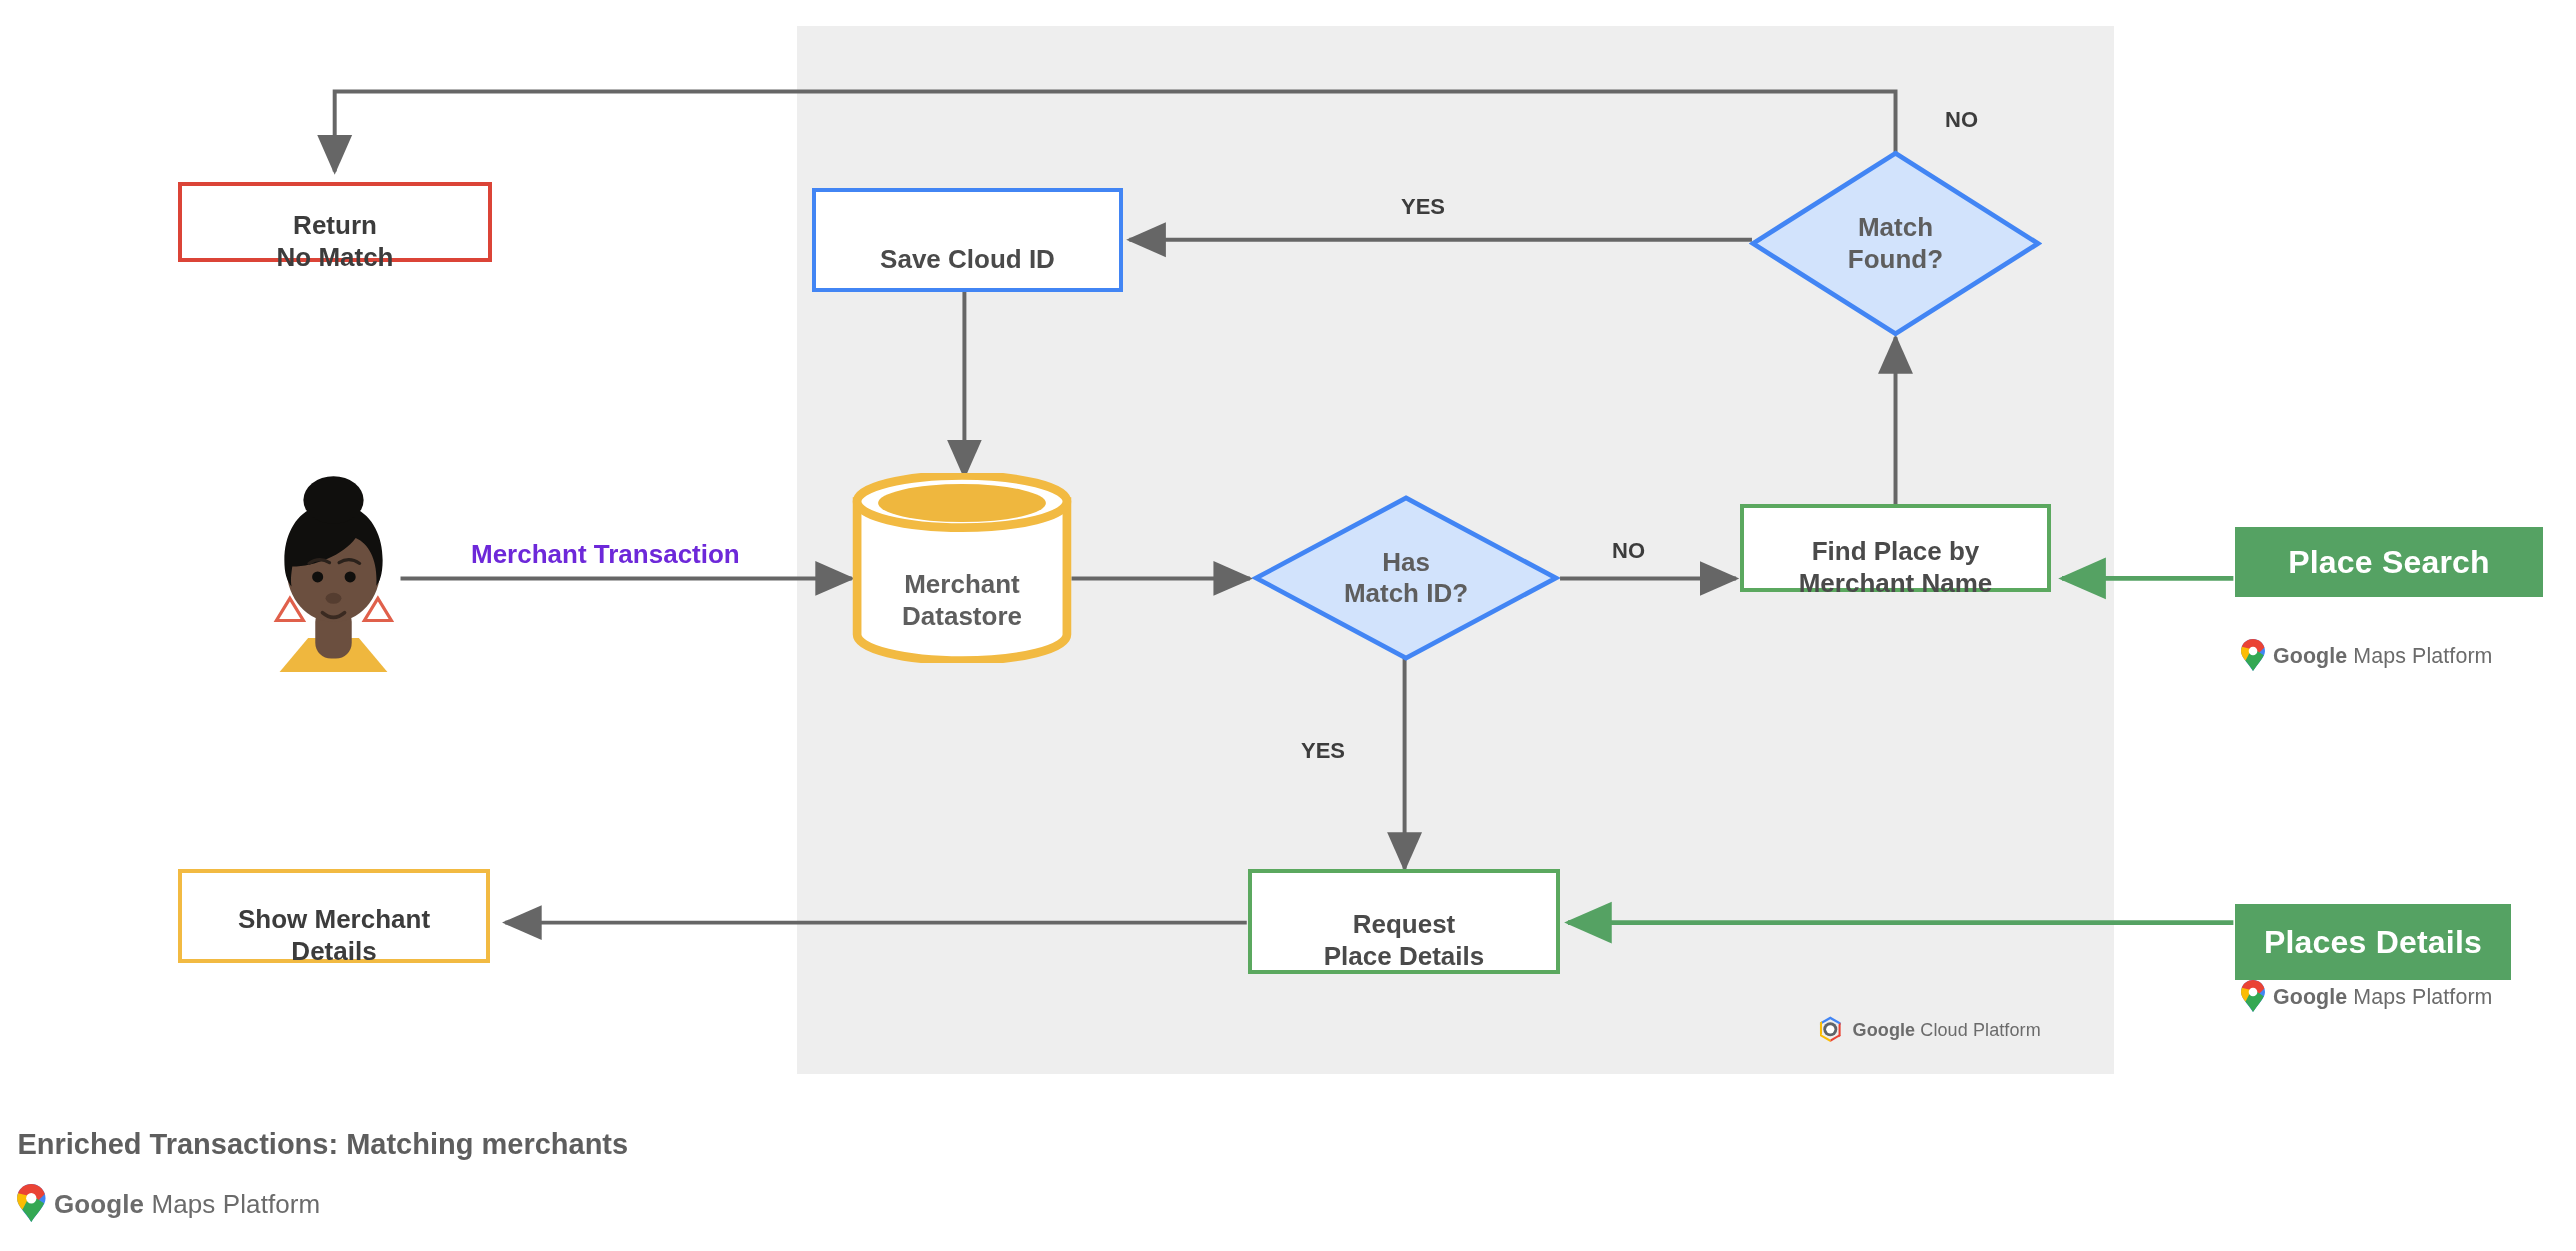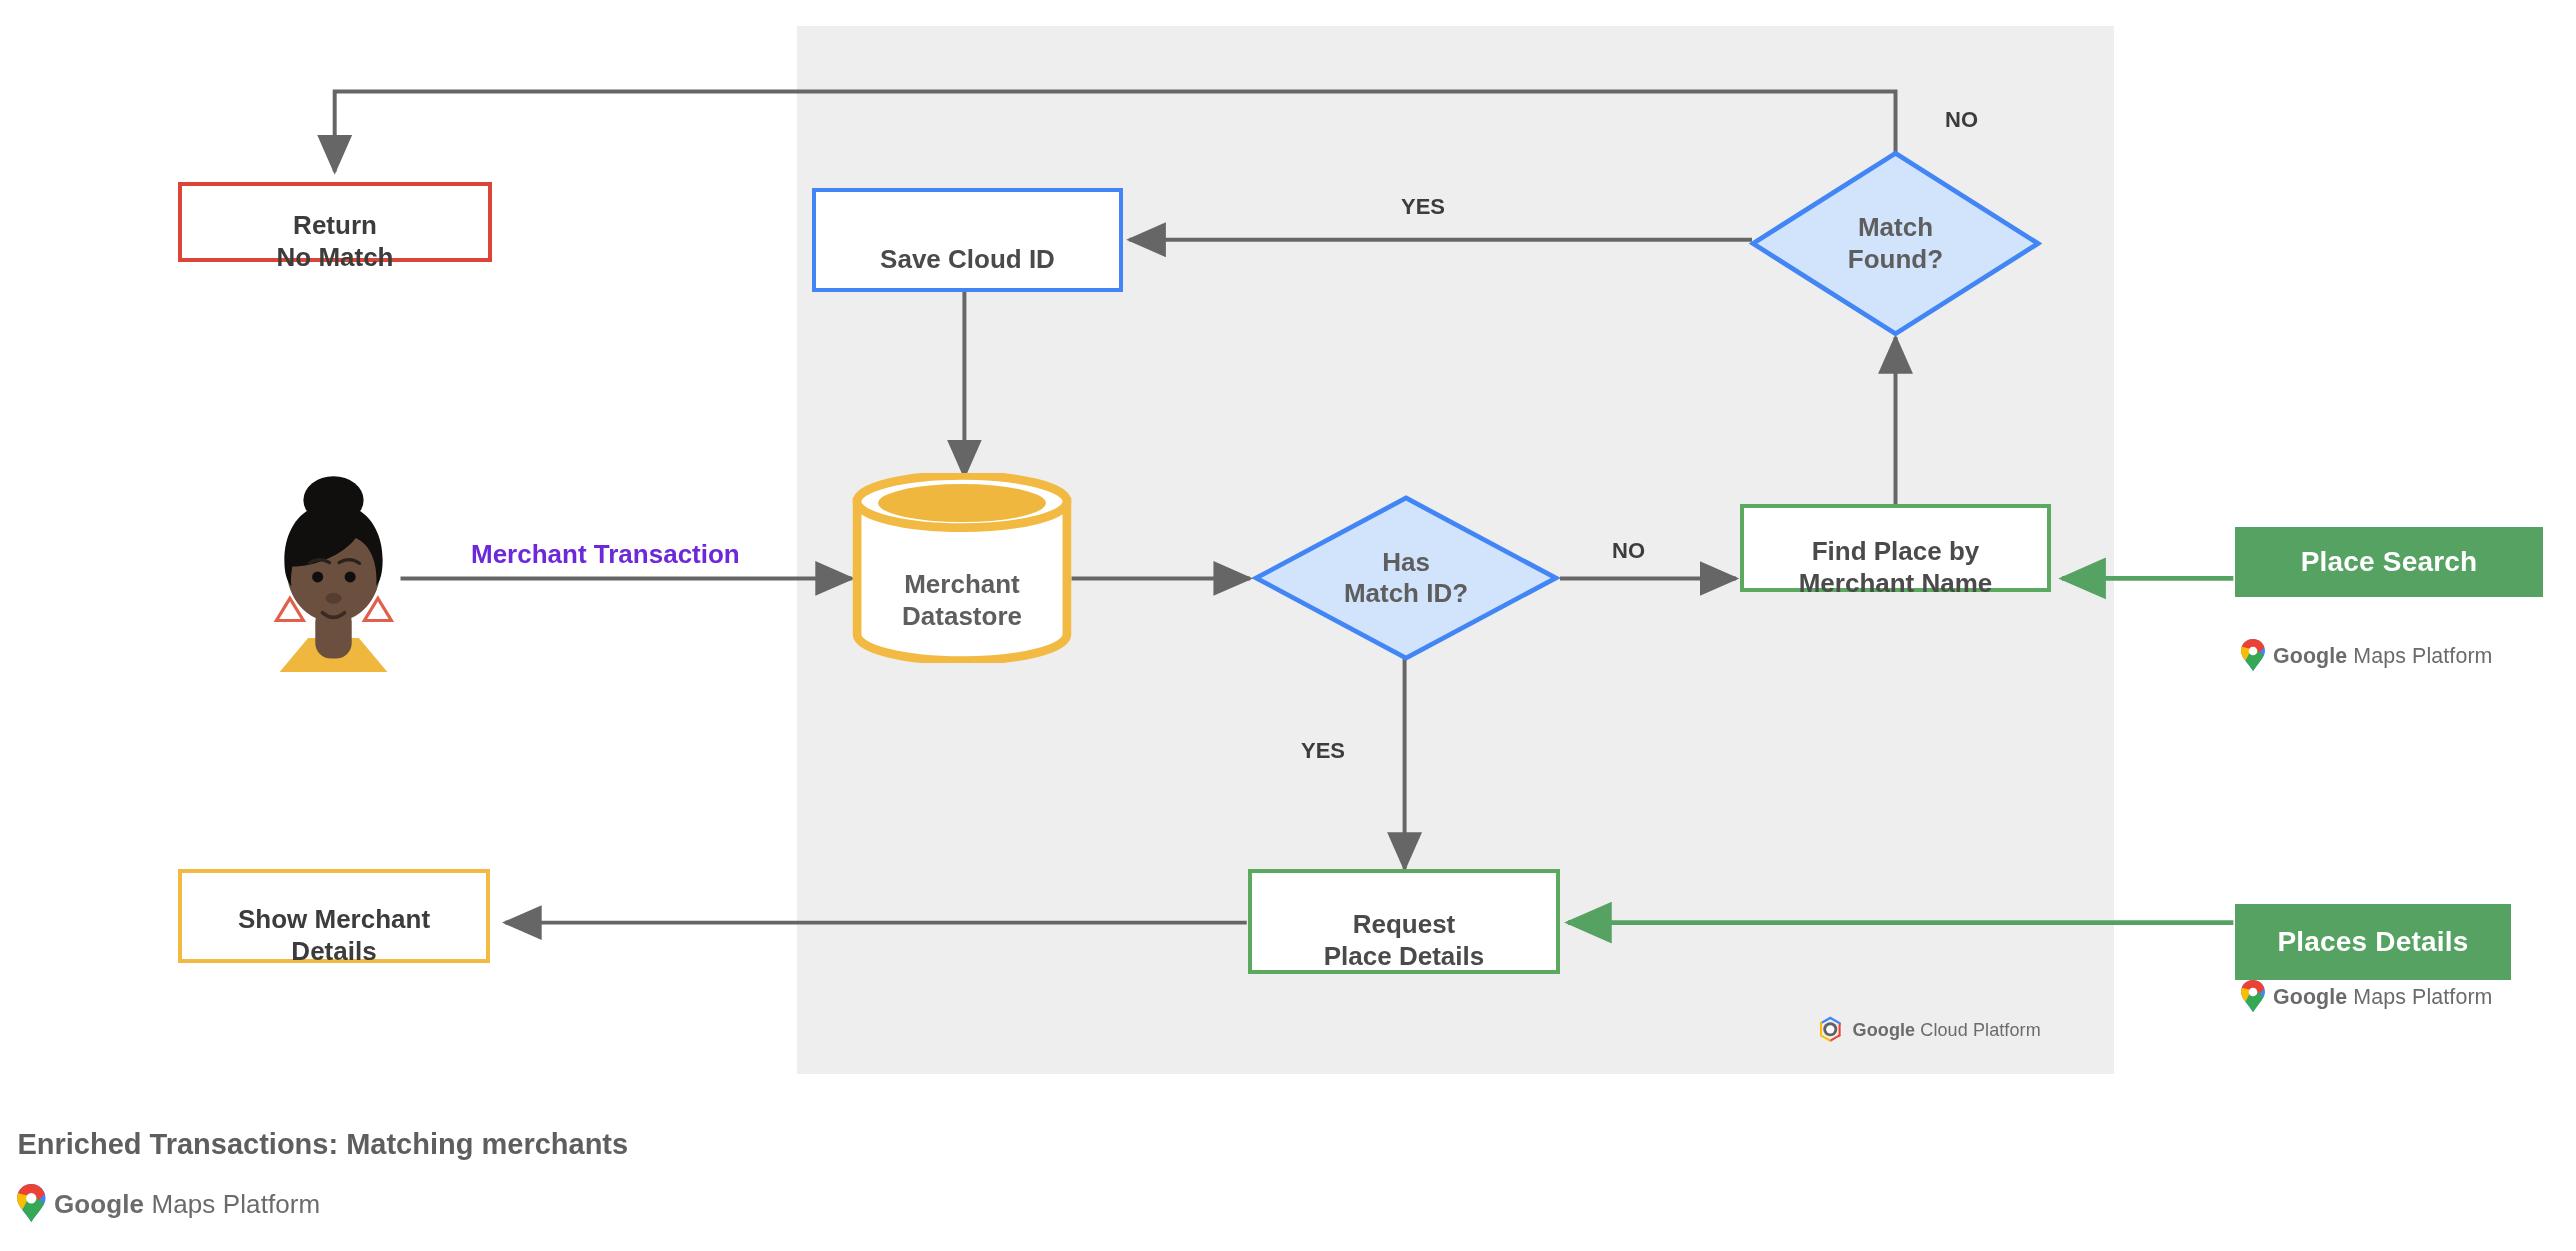--- a/index.html
+++ b/index.html
@@ -68,21 +68,21 @@
   .chip {
     position: absolute;
     box-sizing: border-box;
     background: #55A263;
     display: flex;
     align-items: center;
     justify-content: center;
   }
   .chip .label {
     font-weight: bold;
-    font-size: 28px;
+    font-size: 32px;
     color: #ffffff;
     letter-spacing: 0.2px;
     white-space: nowrap;
   }
 
   
   .diamond {
     position: absolute;
   }
   .diamond svg { display: block; }

